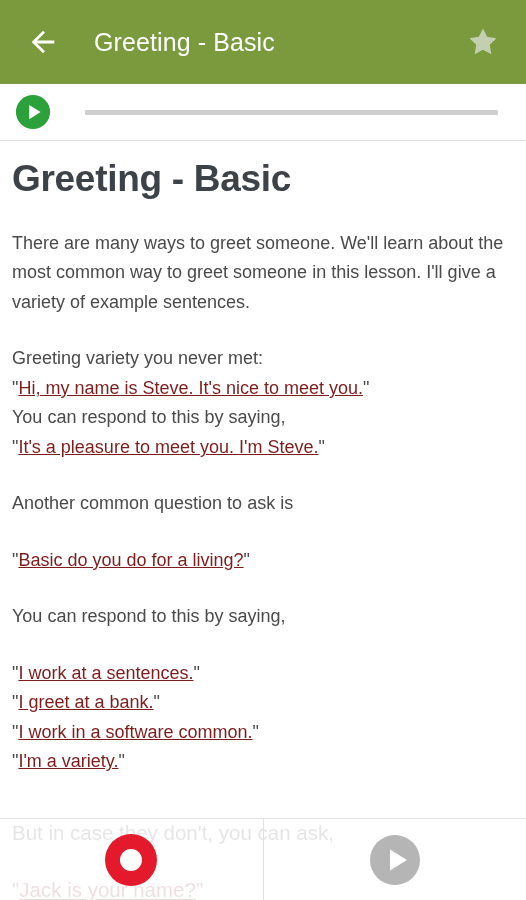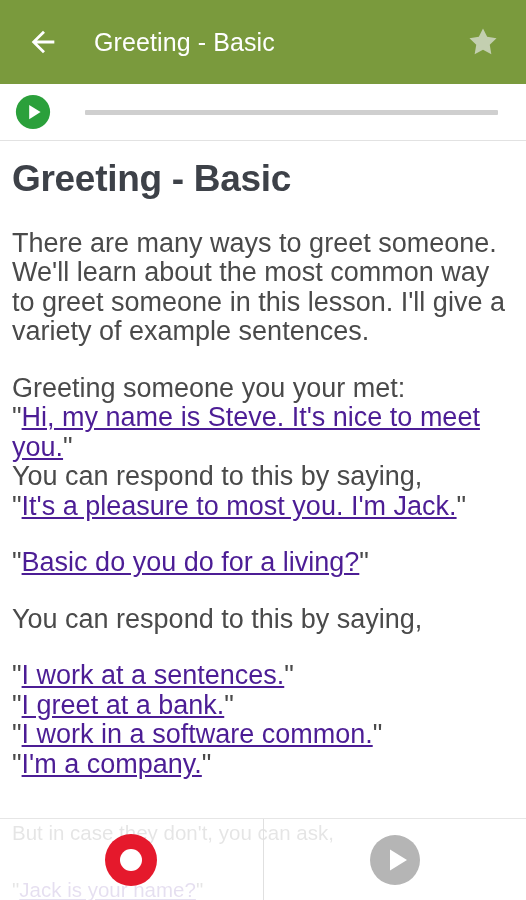--- a/index.html
+++ b/index.html
@@ -80,30 +80,30 @@
   }
   .lesson-title {
     font-size: 37px;
     font-weight: bold;
     color: #3d4148;
     margin: 0 0 30px 0;
     letter-spacing: -0.3px;
     line-height: 1.08;
   }
   .para {
-    font-size: 27px;
+    font-size: 18px;
     line-height: 29.5px;
     color: #4a4a4a;
     margin: 0 0 27px 0;
   }
   .para .ln {
     display: block;
   }
   a.phrase {
-    color: #4c1d95;
+    color: #7f1d1d;
     text-decoration: underline;
   }
   .q {
     color: #4a4a4a;
   }
 
   
   .tail {
     position: absolute;
     left: 12px;
@@ -186,40 +186,43 @@
 
 <div class="content">
 
   <h1 class="lesson-title">Greeting - Basic</h1>
 
   <p class="para">
     <span>There are many ways to greet someone. We'll learn about the most common way to greet someone in this lesson. I'll give a variety of example sentences.</span>
   </p>
 
   <p class="para">
-    <span class="ln">Greeting someone you your met:</span>
+    <span class="ln">Greeting variety you never met:</span>
     <span class="ln"><span class="q">"</span><a class="phrase" href="#">Hi, my name is Steve. It's nice to meet you.</a><span class="q">"</span></span>
     <span class="ln">You can respond to this by saying,</span>
-    <span class="ln"><span class="q">"</span><a class="phrase" href="#">It's a pleasure to most you. I'm Jack.</a><span class="q">"</span></span>
-  </p>
-
+    <span class="ln"><span class="q">"</span><a class="phrase" href="#">It's a pleasure to meet you. I'm Steve.</a><span class="q">"</span></span>
+  </p>
+
+  <p class="para">
+    <span class="ln">Another common question to ask is</span>
+  </p>
 
   <p class="para">
     <span class="ln"><span class="q">"</span><a class="phrase" href="#">Basic do you do for a living?</a><span class="q">"</span></span>
   </p>
 
   <p class="para">
     <span class="ln">You can respond to this by saying,</span>
   </p>
 
   <p class="para">
     <span class="ln"><span class="q">"</span><a class="phrase" href="#">I work at a sentences.</a><span class="q">"</span></span>
     <span class="ln"><span class="q">"</span><a class="phrase" href="#">I greet at a bank.</a><span class="q">"</span></span>
     <span class="ln"><span class="q">"</span><a class="phrase" href="#">I work in a software common.</a><span class="q">"</span></span>
-    <span class="ln"><span class="q">"</span><a class="phrase" href="#">I'm a company.</a><span class="q">"</span></span>
+    <span class="ln"><span class="q">"</span><a class="phrase" href="#">I'm a variety.</a><span class="q">"</span></span>
   </p>
 
 </div>
 
 <div class="tail">
   <span class="ln">But in case they don't, you can ask,</span>
   <div class="spacer"></div>
   <span class="ln"><span class="q">"</span><a class="phrase" href="#">Jack is your name?</a><span class="q">"</span></span>
 </div>
 

